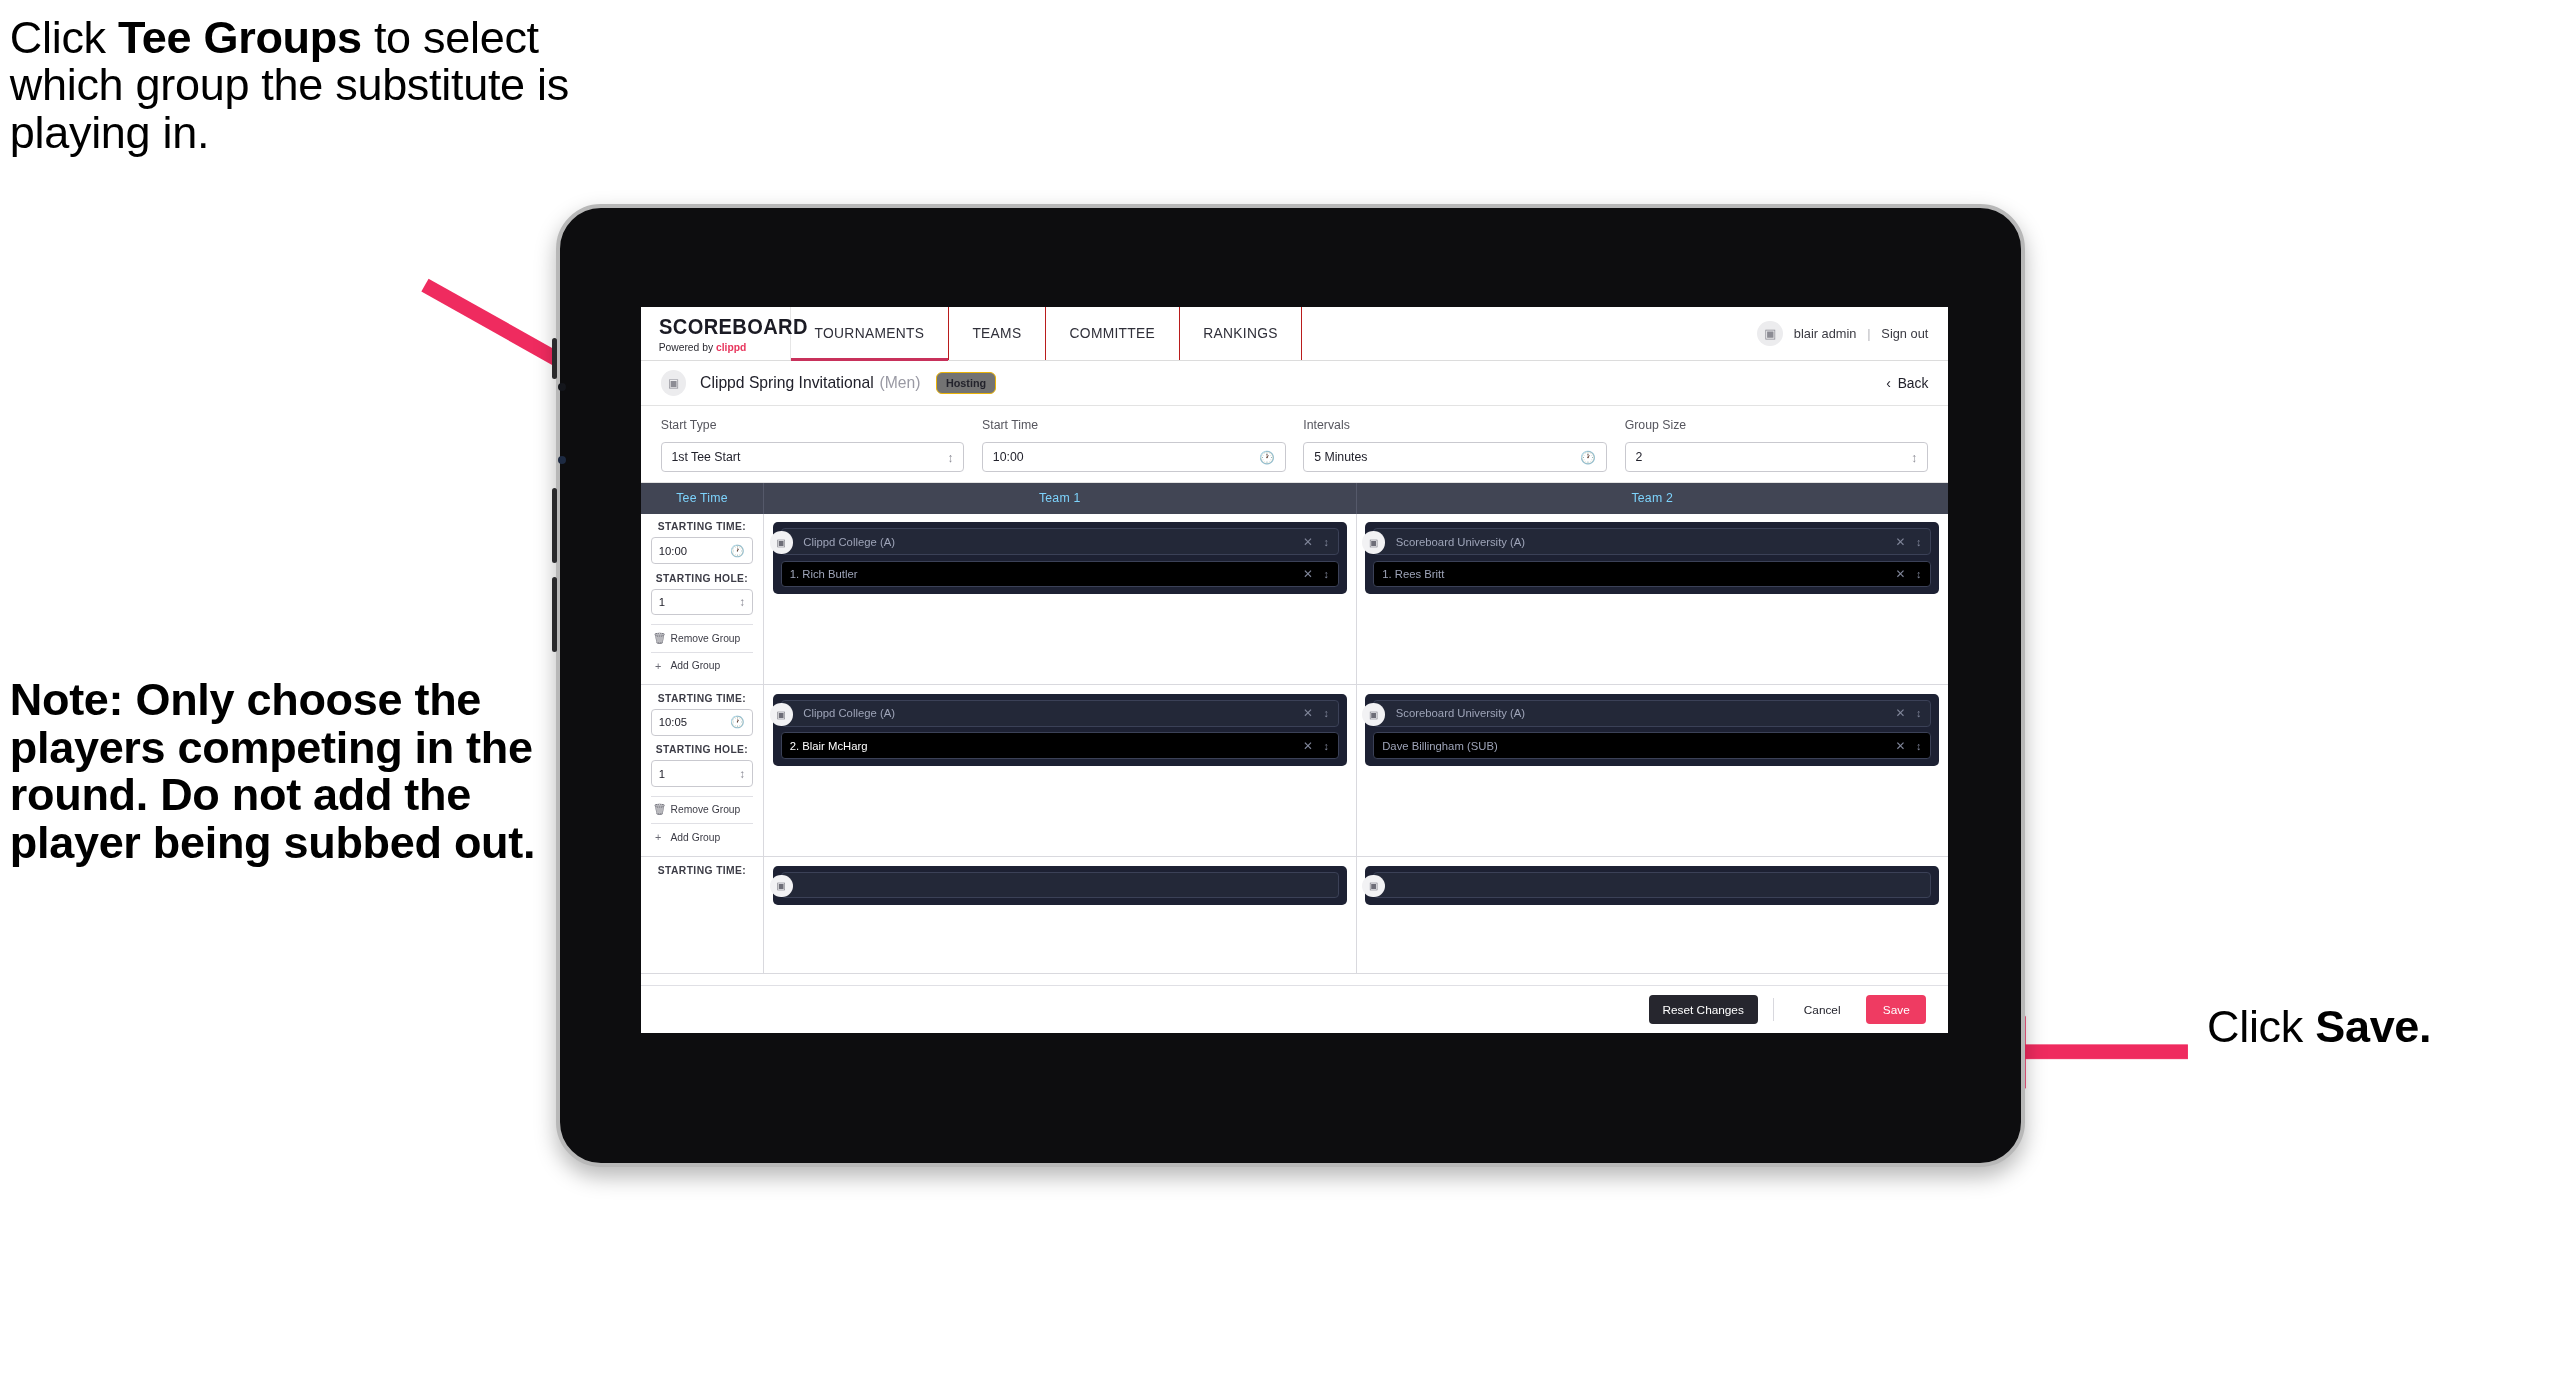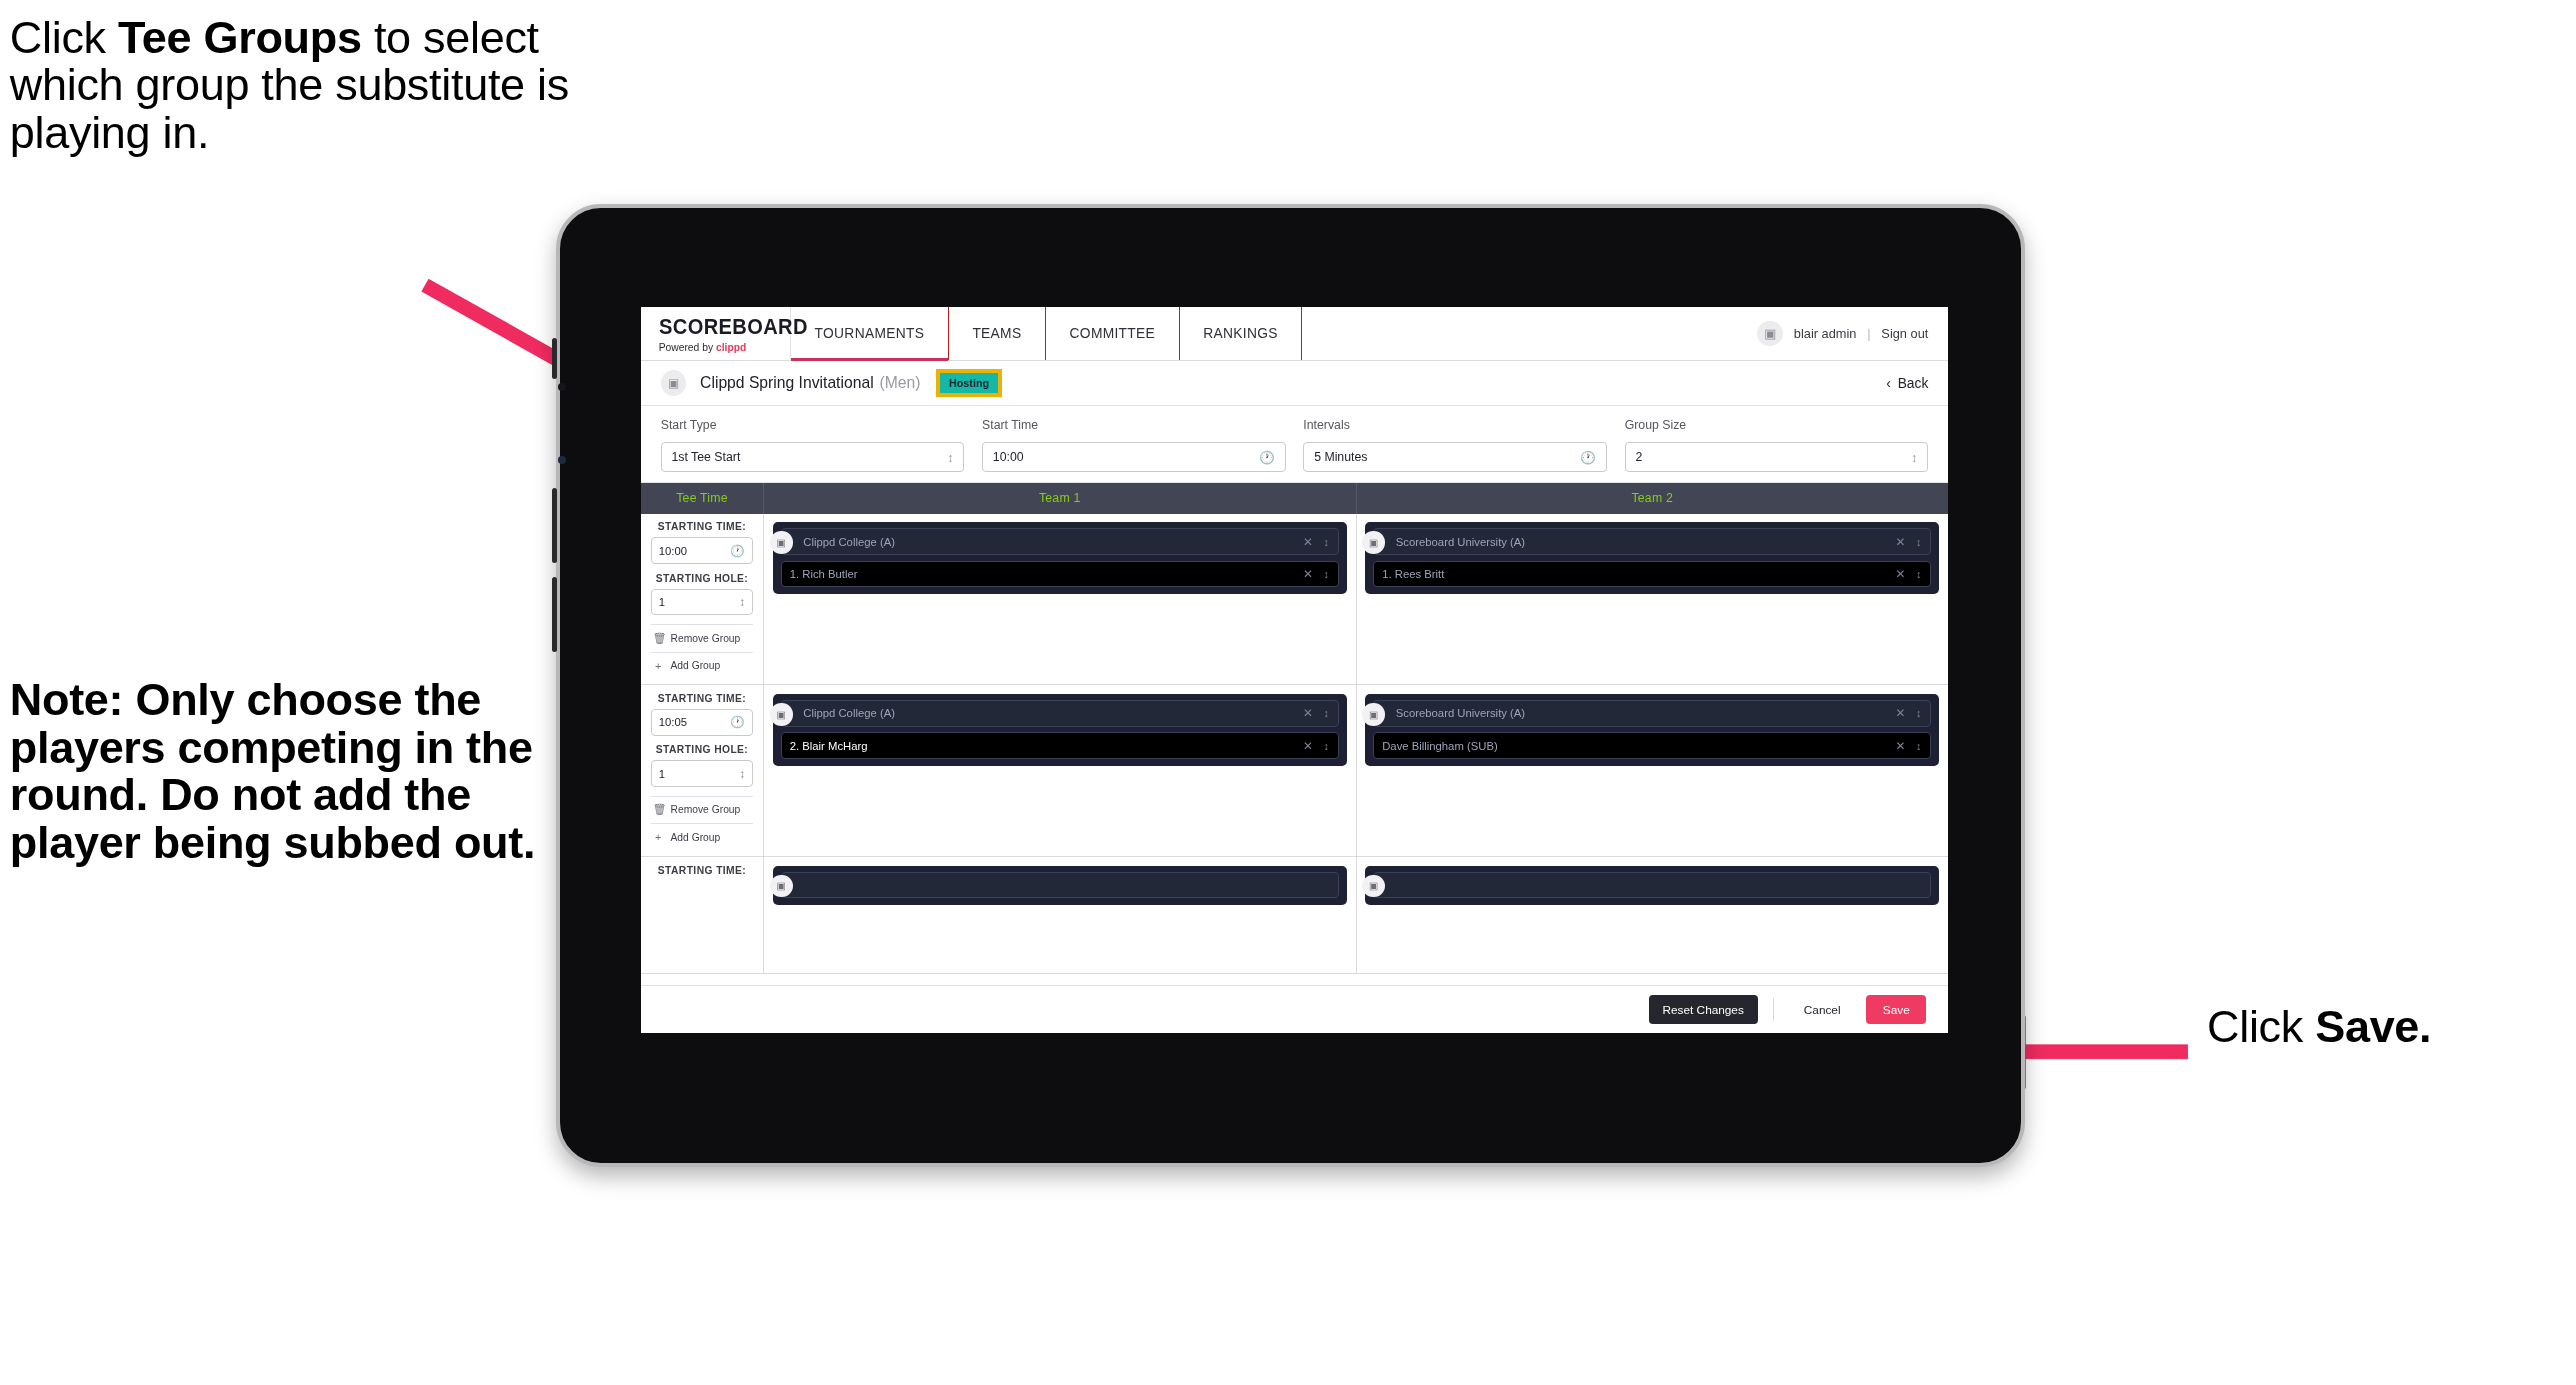--- a/index.html
+++ b/index.html
@@ -82,37 +82,37 @@
   
   #subhead {
     height: 45px; display:flex; align-items:center; padding: 0 19.7px;
     border-bottom: 1px solid #e3e3e3; background:#fff; flex:none;
   }
   .tour-ico { width:25.6px; height:25.6px; border-radius:50%; background:#ececee;
               display:flex; align-items:center; justify-content:center; color:#8c8c94; font-size: 11.8px; margin-right: 13.8px; }
   .tour-title { font-size: 15.7px; color:#20202a; }
   .tour-gender { font-size: 15.7px; color:#9a9aa4; margin-left: 5.9px; }
   .badge-host { margin-left: 15.7px; font-size: 10.8px; font-weight:700; color:#23232c;
-                border:4px solid #eab308; border-radius:0; padding: 3.9px 8.8px; background:#14b8a6; }
+                border:1px solid #eab308; border-radius:6px; padding: 3.9px 8.8px; background:#737373; }
   .back-link { margin-left:auto; font-size:13.8px; color:#22222c; display:flex; align-items:center; gap:6.9px; cursor:pointer;}
 
   
   #controls { display:flex; gap: 17.7px; padding: 11.8px 19.7px 9.8px 19.7px; background:#fff; flex:none; }
   .ctl { flex:1; display:flex; flex-direction:column; }
   .ctl-label { font-size: 12.3px; color:#56565e; margin-bottom: 10px; }
   .ctl-box {
     height: 30.5px; border:1px solid #c9c9cf; border-radius:3.9px; background:#fff;
     display:flex; align-items:center; padding: 0 9.8px; font-size: 12.3px; color:#22222c;
   }
   .ctl-box .val { flex:1; }
   .ctl-box .ic { color:#8c8c96; font-size: 12.8px; display:flex; align-items:center;}
 
   
   #tablewrap { flex:1; display:flex; flex-direction:column; min-height:0; border-top:1px solid #e3e3e3;}
-  #thead { display:flex; background:#414554; color:#84cc16; height: 30.5px; flex:none; }
+  #thead { display:flex; background:#414554; color:#7dd3fc; height: 30.5px; flex:none; }
   .th { display:flex; align-items:center; justify-content:center; font-size: 12.3px; letter-spacing:0.2px; }
   .th.teetime { width: 123px; border-right:1px solid #55596a; }
   .th.team { flex:1; border-right:1px solid #55596a; }
   .th.team:last-child { border-right: none; }
 
   #tbody { flex:1; overflow:hidden; background:#fff; }
   .grp { display:flex; border-bottom: 1px solid #d9d9de; }
   .grp-left { width:123px; border-right:1px solid #d9d9de; padding: 7.9px 9.8px 5.9px 9.8px; flex:none; }
   .gl-lab { font-size: 10.3px; font-weight:700; color:#3c3c46; letter-spacing:0.4px; text-align:center; margin-bottom: 4.9px;}
   .gl-box { height: 26.5px; border:1px solid #c9c9cf; border-radius:3.9px; background:#fff;

